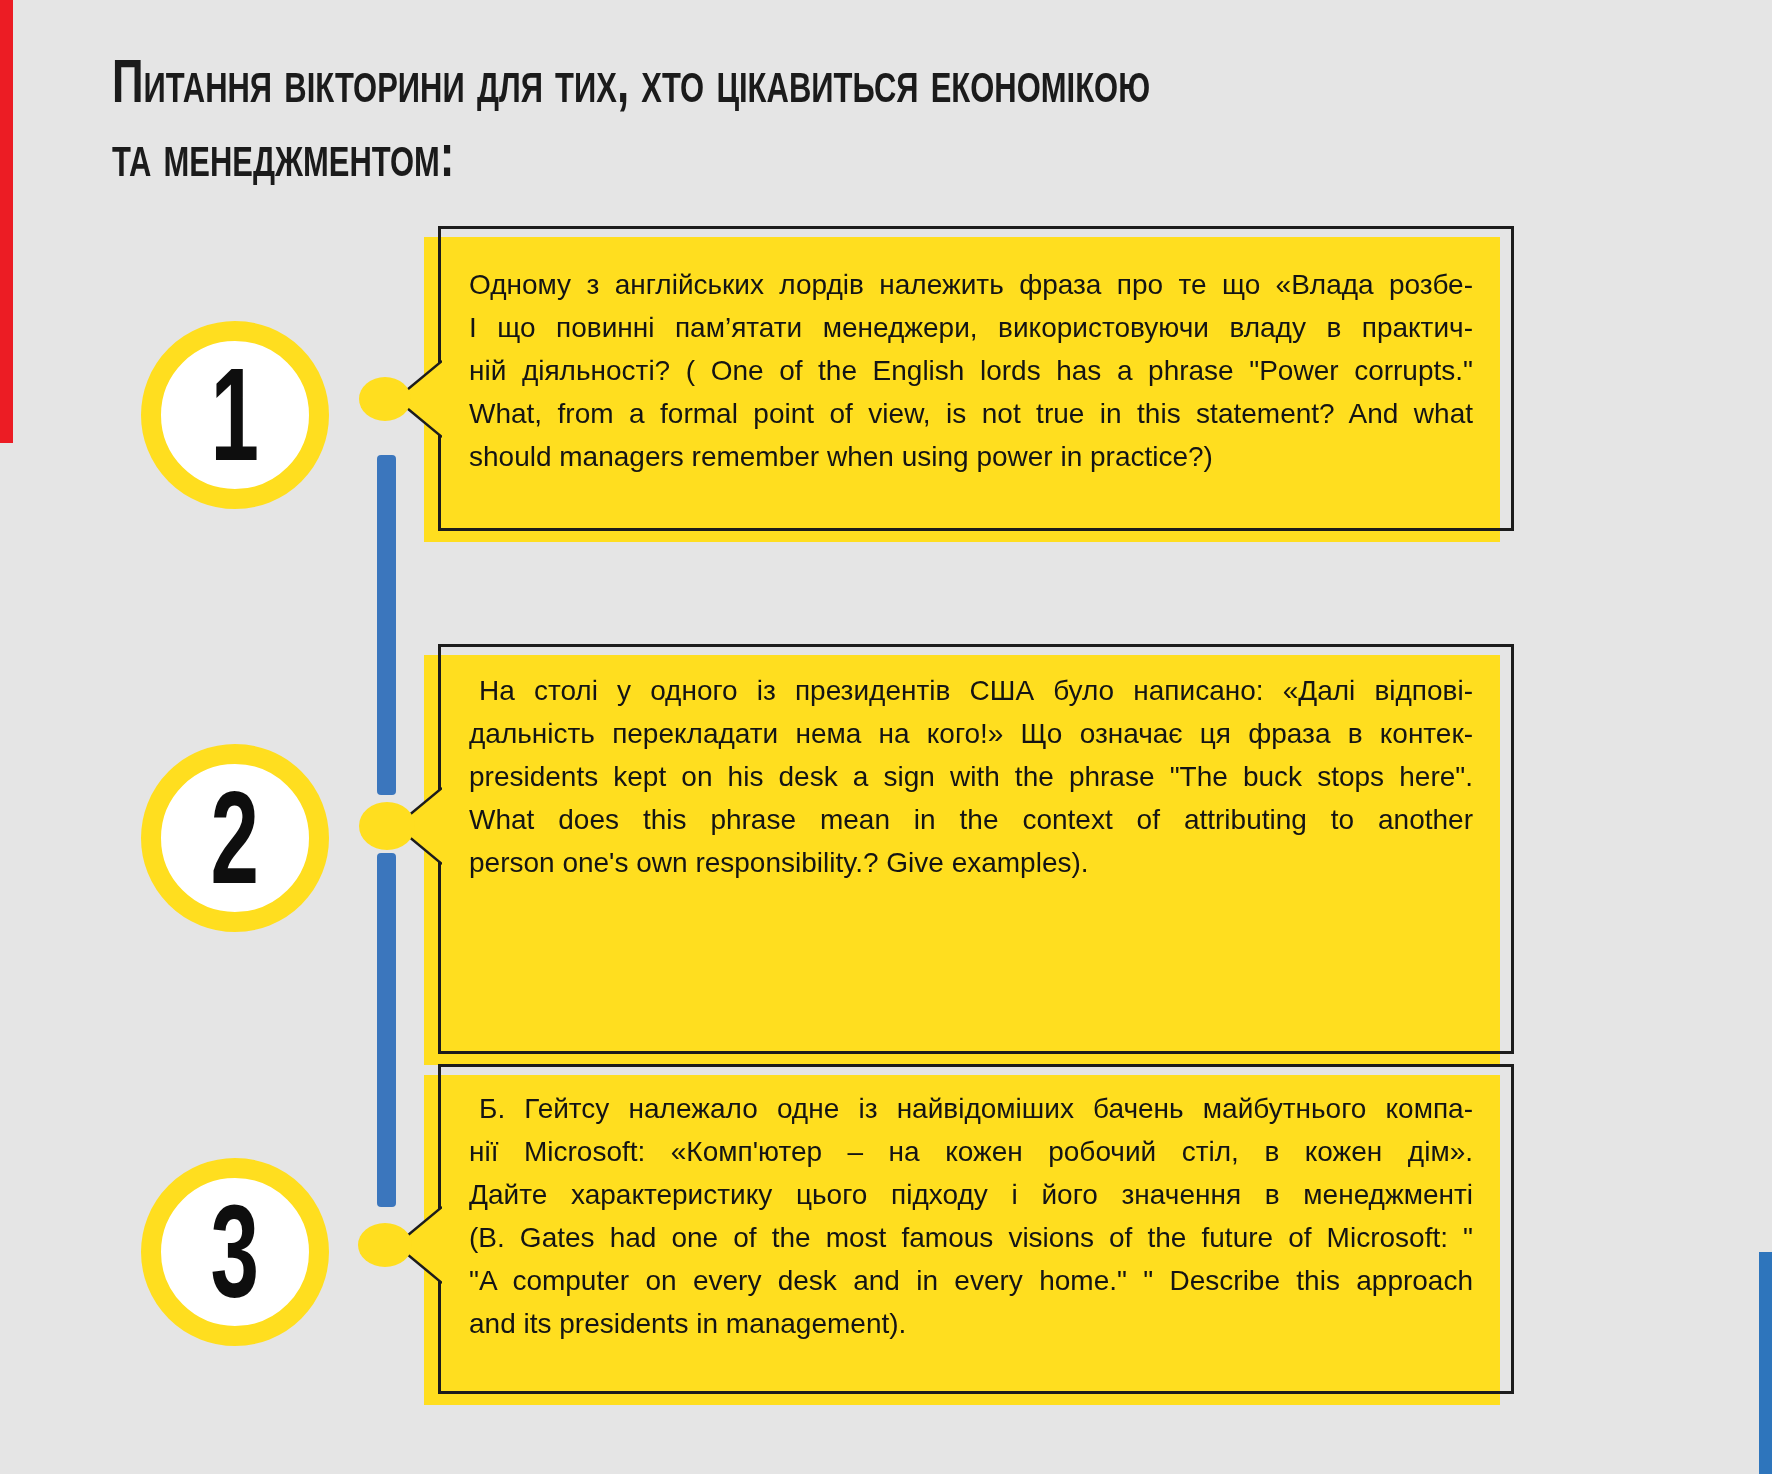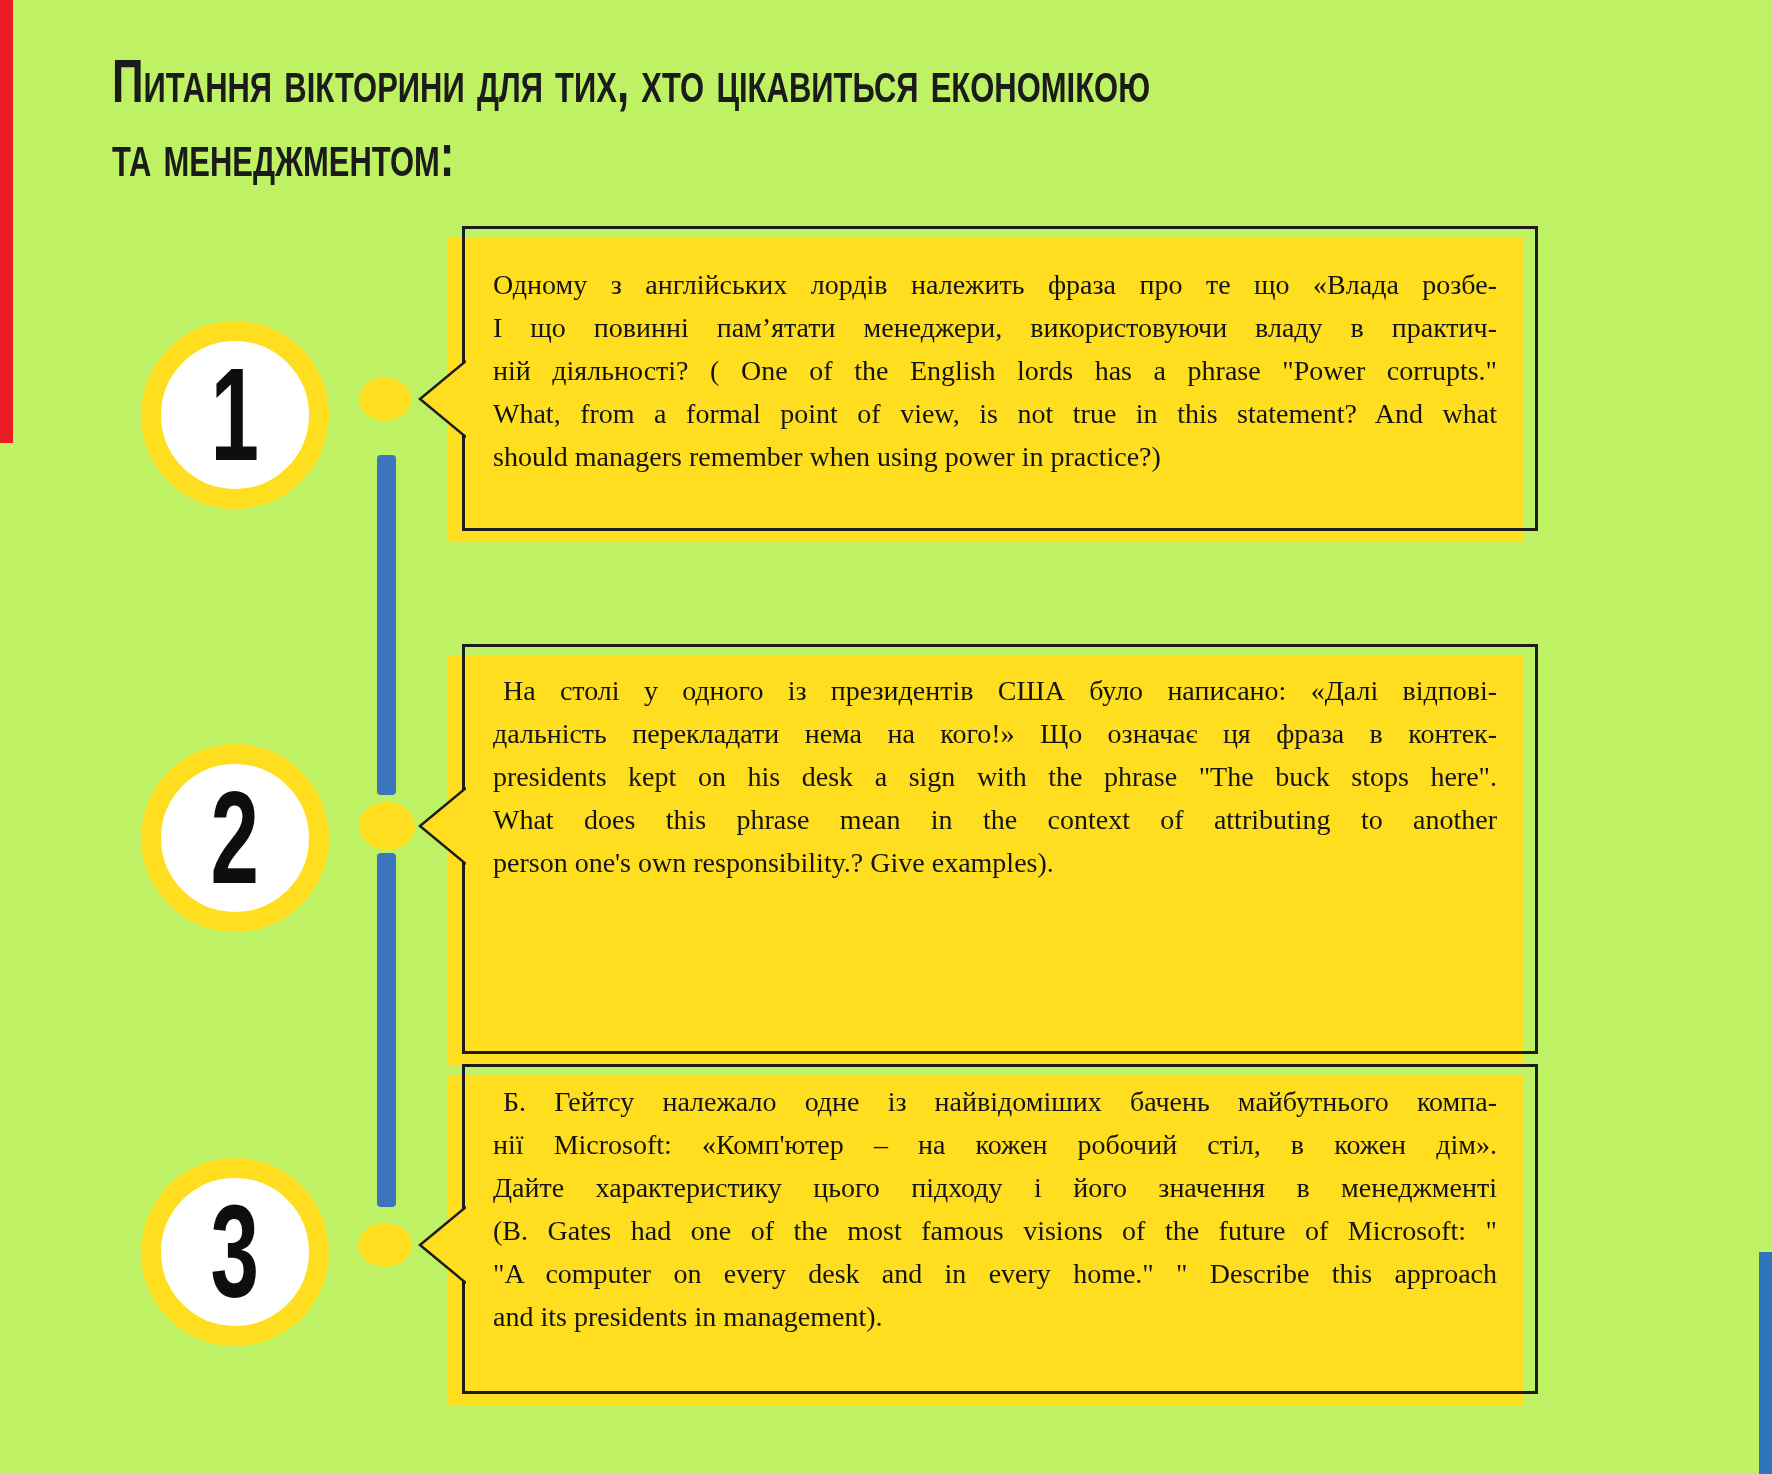--- a/index.html
+++ b/index.html
@@ -1,17 +1,17 @@
 <!DOCTYPE html>
 <html><head>
 <meta charset="utf-8">
 <style>
   html,body{margin:0;padding:0;background:#ffffff;}
   #stage{
-    position:relative;width:1772px;height:1474px;background:#bef264;overflow:hidden;
+    position:relative;width:1772px;height:1474px;background:#e5e5e5;overflow:hidden;
     font-family:"Liberation Sans",sans-serif;
   }
   
   .edge-bar-red{position:absolute;left:0;top:0;width:13px;height:443px;background:#ec1c24;}
   .edge-bar-blue{position:absolute;right:0;top:1252px;width:13px;height:222px;background:#2e75bc;}
 
   
   .title{
     position:absolute;left:112px;top:44px;color:#1b1b1b;
     font-size:61px;font-weight:700;font-variant:small-caps;
@@ -35,41 +35,41 @@
   
   .dot{position:absolute;background:#ffde1f;border-radius:50%;z-index:5;}
   #dot1{left:359px;top:377px;width:52px;height:44px;}
   #dot2{left:359px;top:802px;width:56px;height:48px;}
   #dot3{left:358px;top:1223px;width:54px;height:44px;}
   .vline{position:absolute;left:377px;width:19px;background:#3b76bd;border-radius:4px;z-index:2;}
   #vline1{top:455px;height:340px;}
   #vline2{top:853px;height:354px;}
 
   
-  .bubble{position:absolute;left:448px;width:1076px;background:#ffde1f;font-family:Liberation Serif, serif;}
+  .bubble{position:absolute;left:424px;width:1076px;background:#ffde1f;}
   .bubble .outline{
     position:absolute;left:14px;top:-11px;width:100%;height:100%;
     border:3px solid #1c1c1c;box-sizing:border-box;z-index:1;pointer-events:none;
   }
   .bubble .tail{position:absolute;left:-30px;width:48px;height:78px;z-index:3;}
   .bubble .text{
     position:relative;z-index:4;padding:0 27px 0 45px;color:#141414;
     font-size:28px;line-height:43px;
   }
   .bline{height:43px;overflow:hidden;text-align:justify;text-align-last:justify;}
   .bline.last{text-align-last:left;}
   .bline.indent{text-indent:10px;}
   #bubble1{top:237px;height:305px;}
   #bubble1 .text{padding-top:26px;}
   #bubble1 .tail{top:123px;}
   #bubble2{top:655px;height:410px;}
   #bubble2 .text{padding-top:14px;}
   #bubble2 .tail{top:132px;}
   #bubble3{top:1075px;height:330px;}
-  #bubble3 .text{padding-top:5px;}
+  #bubble3 .text{padding-top:12px;}
   #bubble3 .tail{top:131px;}
 </style>
 </head>
 <body>
 
 <div id="stage">
 
   <div class="edge-bar-red"></div>
   <div class="edge-bar-blue"></div>
 

